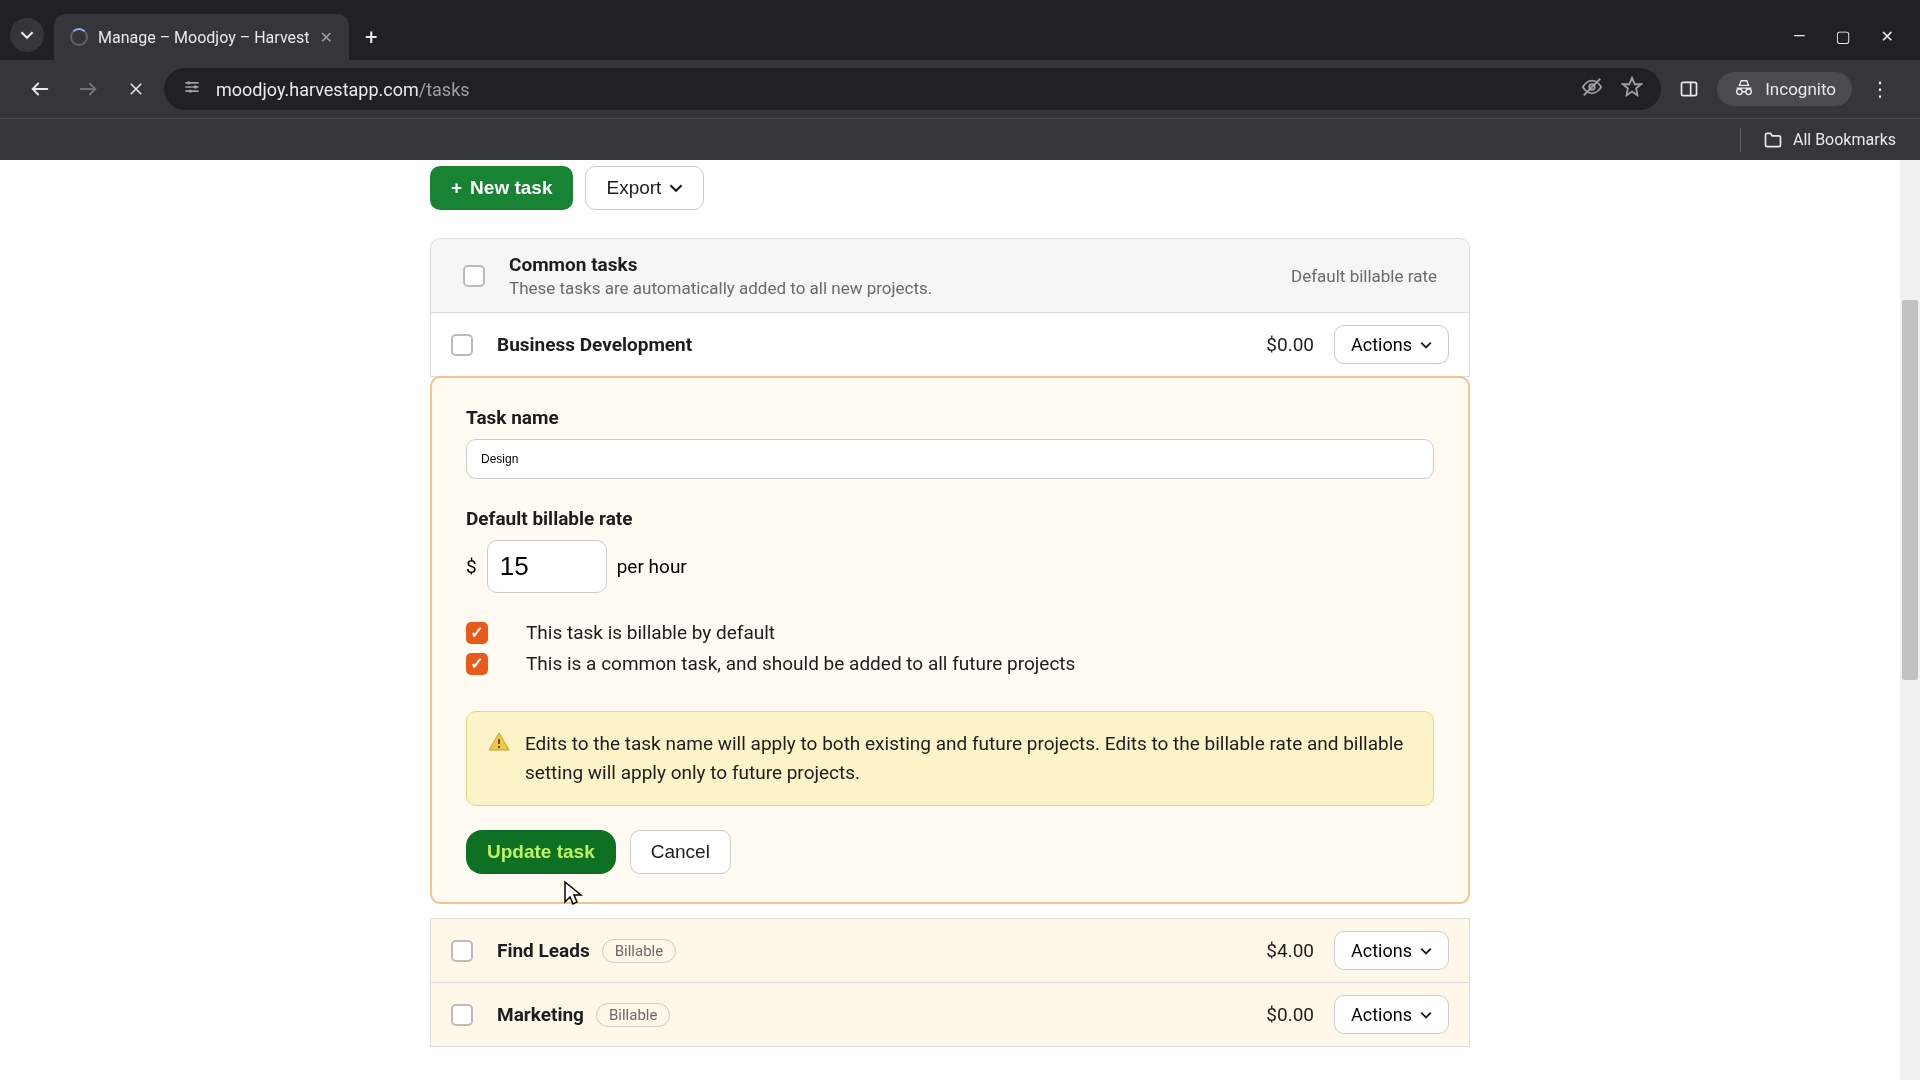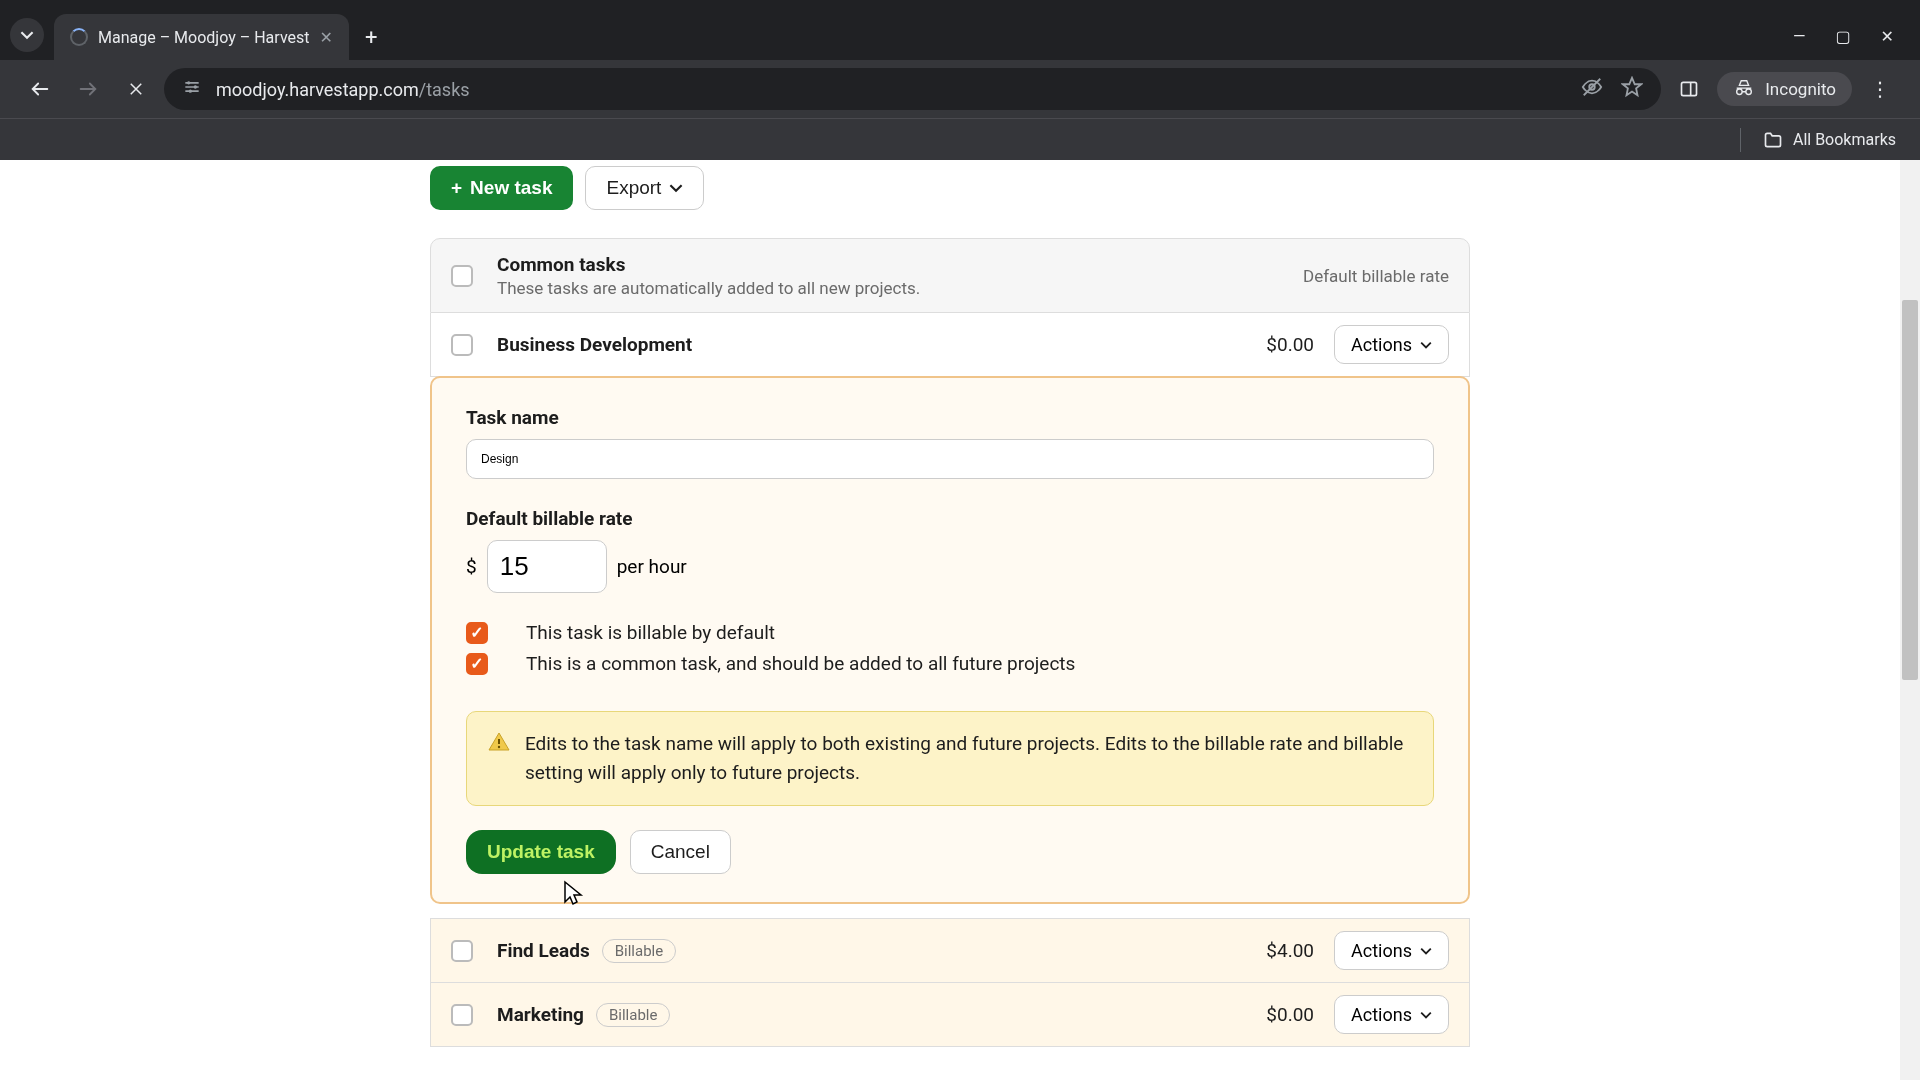--- a/index.html
+++ b/index.html
@@ -156,21 +156,21 @@
     cursor: pointer;
     border: 1px solid transparent;
   }
   .btn-green { background: #188433; color: #fff; }
   .btn-green-dark { background: #0e7023; color: #bef264; border-radius: 16px; }
   .btn-outline { background: #fff; border-color: #ccc; color: #1d1d1d; font-weight: 500; }
   .section-header {
     background: #f6f6f6;
     border: 1px solid #ddd;
     border-radius: 10px 10px 0 0;
-    padding: 14px 20px;
+    padding: 14px 32px;
     display: flex;
     align-items: center;
   }
   .chk {
     width: 22px; height: 22px;
     border: 2px solid #bbb;
     border-radius: 5px;
     background: #fff;
     margin-right: 24px;
     flex-shrink: 0;

